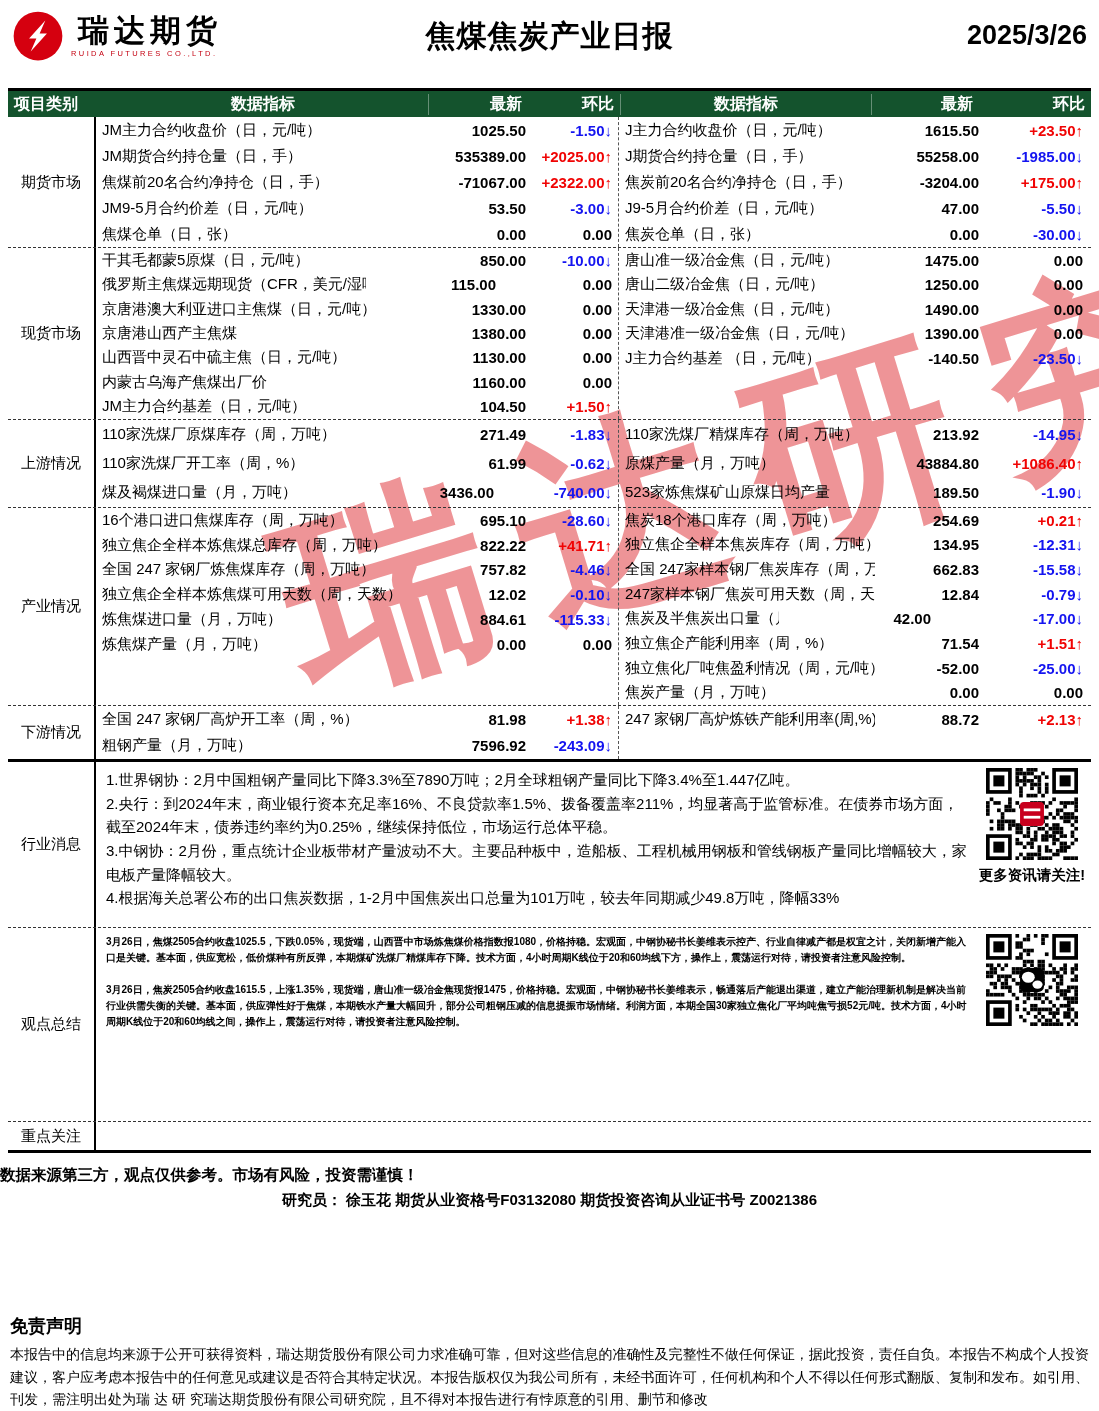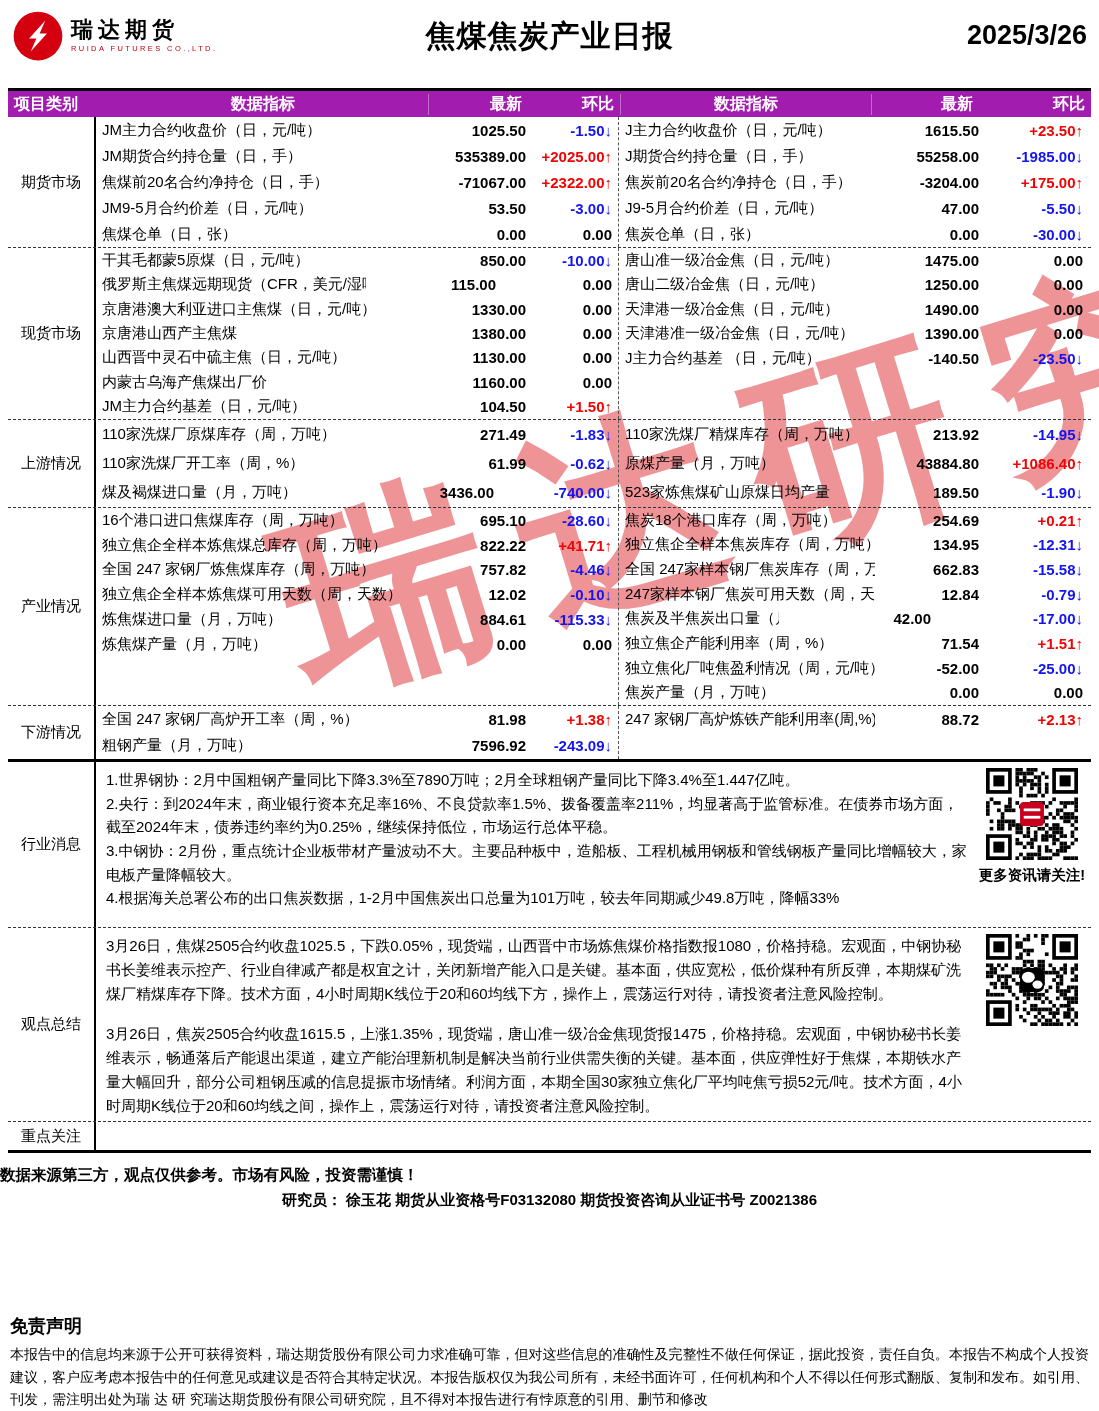--- a/index.html
+++ b/index.html
@@ -4,31 +4,31 @@
 <style>
   html,body{margin:0;padding:0;}
   body{
     width:1099px;height:1411px;background:#fff;color:#000;
     font-family:"Liberation Sans","DejaVu Sans",sans-serif;
     overflow:hidden;position:relative;
   }
   .hdr{display:flex;align-items:flex-start;padding:10px 12px 0 12px;height:74px;box-sizing:border-box;position:relative;}
   .logo{display:flex;align-items:center;gap:7px;}
   .logo-icon svg{width:52px;height:52px;display:block;}
-  .logo-cn{font-size:22px;font-weight:bold;letter-spacing:5px;line-height:1;}
+  .logo-cn{font-size:31px;font-weight:bold;letter-spacing:5px;line-height:1;margin-left:7px;}
   .logo-en{font-size:7.5px;color:#c40010;letter-spacing:2.4px;margin-top:3px;white-space:nowrap;}
   .title{position:absolute;left:0;right:0;top:16px;text-align:center;font-size:30px;font-weight:900;letter-spacing:1px;}
   .date{margin-left:auto;font-size:27px;font-weight:bold;padding-top:10px;}
 
   .table{position:relative;margin:14px 8px 0 8px;}
   .wm{position:absolute;top:430px;left:250px;z-index:0;font-size:205px;font-weight:bold;
       color:rgba(222,42,48,0.5);letter-spacing:38px;white-space:nowrap;
       transform:rotate(-17deg);transform-origin:left top;pointer-events:none;line-height:1;}
 
-  .thead{position:relative;z-index:1;display:flex;background:#a21caf;color:#fff;font-weight:bold;
+  .thead{position:relative;z-index:1;display:flex;background:#14532d;color:#fff;font-weight:bold;
          font-size:16px;height:26px;align-items:center;border-top:3px solid #000;}
   .th{box-sizing:border-box;}
   .th-cat{width:90px;padding-left:6px;text-align:left;}
   .th-ind-l{width:330px;text-align:center;}
   .th-val-l{width:100px;text-align:right;padding-right:6px;border-left:1px solid rgba(255,255,255,.35);}
   .th-chg-l{width:92px;text-align:right;padding-right:6px;}
   .th-ind-r{width:251px;text-align:center;border-left:1px solid rgba(255,255,255,.35);}
   .th-val-r{width:108px;text-align:right;padding-right:6px;border-left:1px solid rgba(255,255,255,.35);}
   .th-chg-r{width:112px;text-align:right;padding-right:6px;}
 
@@ -47,21 +47,21 @@
   .right .val{width:104px;} .right .chg{width:110px;}
   .chg.up{color:#f00404;} .chg.down{color:#1414f0;} .chg.flat{color:#000;}
 
   .wide{position:relative;z-index:1;display:flex;box-sizing:border-box;}
   #news{border-top:3px solid #000;height:168px;}
   #summary{border-top:1px dashed #333;height:194px;}
   #focus{border-top:1px dashed #333;border-bottom:3px solid #000;height:32px;}
   .wide .wbody{flex:1;display:flex;padding:6px 6px 2px 10px;box-sizing:border-box;}
   .news-text{flex:1;font-size:15px;line-height:1.58;padding-right:10px;}
   .news-text div{margin:0;}
-  .sum-text{flex:1;font-size:15px;line-height:1.6;padding-right:10px;}
+  .sum-text{flex:1;font-size:10px;line-height:1.6;padding-right:10px;font-weight:bold;}
   .sum-text p{margin:0 0 16px 0;}
   .qrcol{width:106px;display:flex;flex-direction:column;align-items:center;flex:none;}
   .qr{width:92px;height:92px;}
   .qr svg{width:100%;height:100%;display:block;}
   .qr-cap{font-size:14.5px;font-weight:bold;margin-top:6px;white-space:nowrap;}
 
   .note1{text-align:left;font-weight:bold;font-size:15.5px;margin-top:12px;}
   .note2{text-align:center;font-weight:bold;font-size:15px;margin-top:5px;}
 
   .disc{margin:104px 10px 0 10px;}

